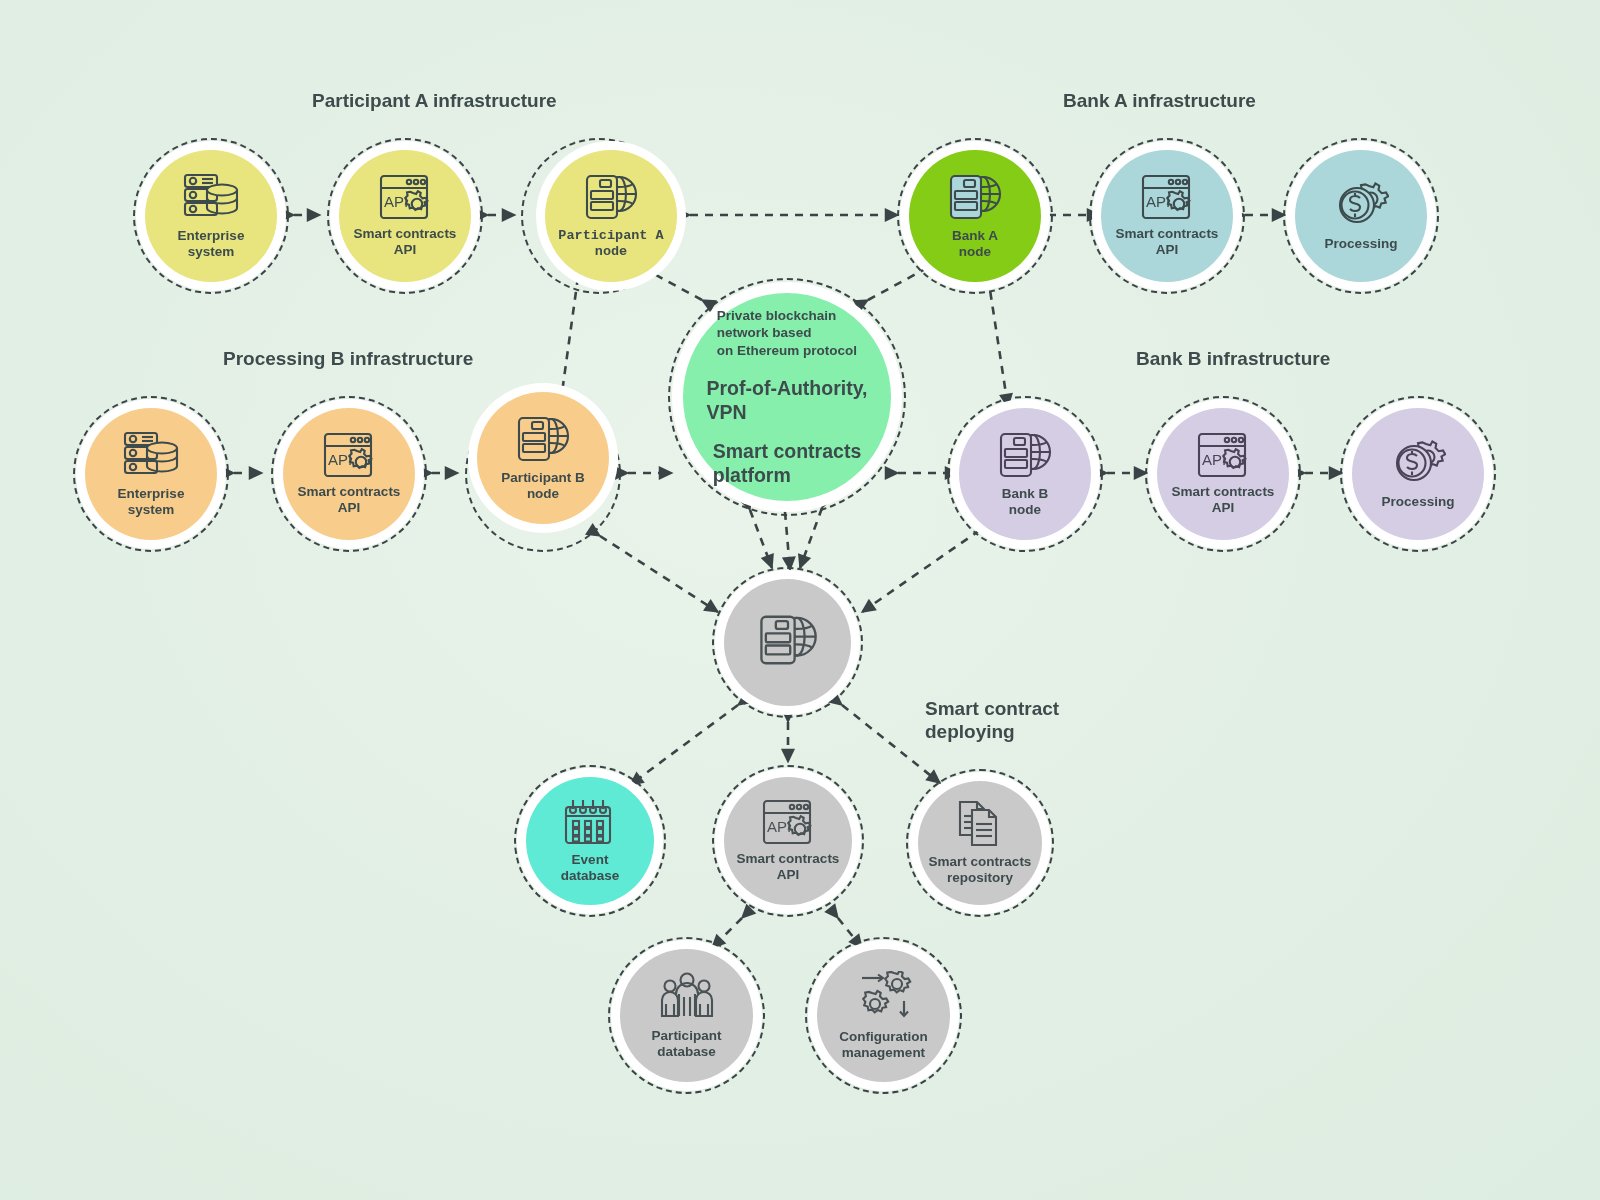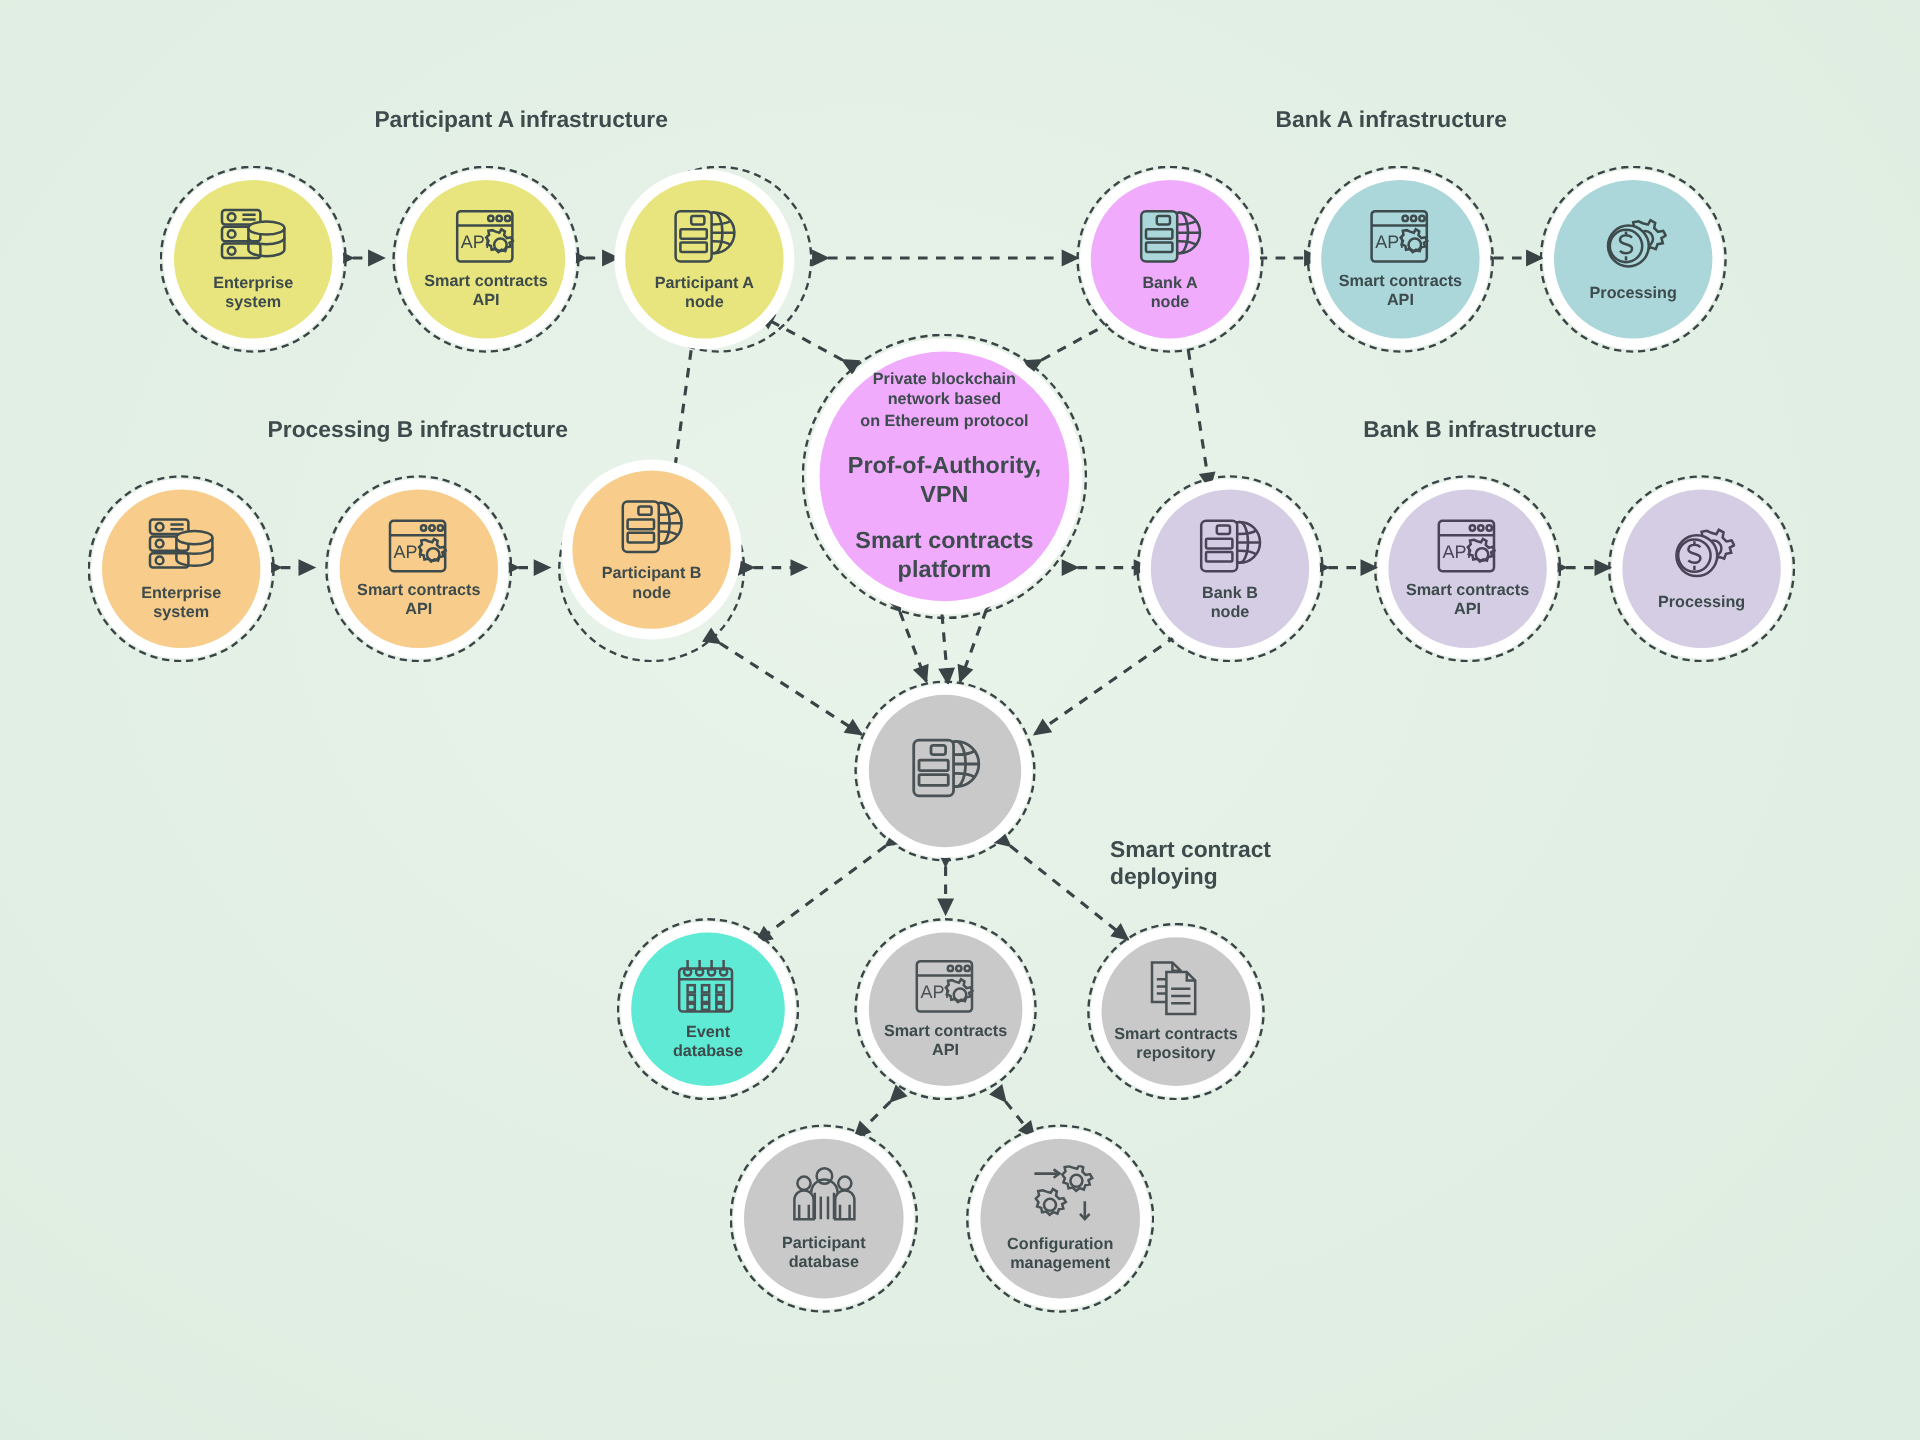--- a/index.html
+++ b/index.html
@@ -63,24 +63,23 @@
   #hub {
     position:absolute;
     border-radius:50%;
     background:#ffffff;
     padding:11px;
     display:flex; align-items:center; justify-content:center;
   }
   #hub .disc {
     width:100%; height:100%;
     border-radius:50%;
-    background:#f0abfc;
+    background:#86efac;
     display:flex; flex-direction:column;
     align-items:center; justify-content:center;
-    text-align:center;
     padding:14px;
   }
   #hub .small {
     font-size:13.5px; font-weight:bold; line-height:1.28;
     color:#3d4b4d; white-space:pre-line;
   }
   #hub .big {
     font-size:19.5px; font-weight:bold; line-height:1.2;
     color:#3d4b4d; white-space:pre-line;
   }
@@ -195,21 +194,21 @@
         <path d="M34,19 l3.2,.9 1.6,-2.8 2.9,1.7 -.6,3.2 2.4,2.4 3.2,-.6 1.7,2.9 -2.8,1.6 .9,3.2 -3.3,.6 -1.1,3.1 -3.1,-1.1 -2.7,1.9 -2.4,-2.4 -3.2,.6 -.6,-3.3 -3.1,-1.1 1.1,-3.1 -1.9,-2.7 2.4,-2.4 -.6,-3.2 3.3,-.6z"></path>
         <circle cx="38" cy="30" r="5.2"></circle>
       </svg>
     </span>
     <span class="lbl">Smart contracts
 API</span>
   </div>
 </div>
 
 <div class="dashring" style="left:521px;top:138px;width:156px;height:156px;"></div>
-<div class="node" style="left:512px;top:141px;width:150px;height:150px;">
+<div class="node" style="left:536px;top:141px;width:150px;height:150px;font-family:Liberation Mono, monospace;">
   <div class="disc" style="background:#e8e57e">
     <span class="ico">
       <svg width="56" height="50" viewBox="0 0 56 50" fill="none" stroke="#3d4b4d" stroke-width="2.1">
         <circle cx="36" cy="22" r="17"></circle>
         <ellipse cx="36" cy="22" rx="7" ry="17"></ellipse>
         <line x1="19" y1="22" x2="53" y2="22"></line>
         <path d="M22,12 C28,16 44,16 50,12"></path>
           <path d="M22,32 C28,28 44,28 50,32"></path>
         <rect x="4" y="4" width="30" height="42" rx="4" fill="#e8e57e"></rect>
         <rect x="17" y="8" width="11" height="7" rx="1.8"></rect>
@@ -217,21 +216,21 @@
         <rect x="8" y="30" width="22" height="8" rx="1"></rect>
       </svg>
     </span>
     <span class="lbl">Participant A
 node</span>
   </div>
 </div>
 
 <div class="dashring" style="left:897px;top:138px;width:156px;height:156px;"></div>
 <div class="node" style="left:900px;top:141px;width:150px;height:150px;">
-  <div class="disc" style="background:#f0abfc">
+  <div class="disc" style="background:#84cc16">
     <span class="ico">
       <svg width="56" height="50" viewBox="0 0 56 50" fill="none" stroke="#3d4b4d" stroke-width="2.1">
         <circle cx="36" cy="22" r="17"></circle>
           <ellipse cx="36" cy="22" rx="7" ry="17"></ellipse>
         <line x1="19" y1="22" x2="53" y2="22"></line>
         <path d="M22,12 C28,16 44,16 50,12"></path>
           <path d="M22,32 C28,28 44,28 50,32"></path>
         <rect x="4" y="4" width="30" height="42" rx="4" fill="#abd7da"></rect>
         <rect x="17" y="8" width="11" height="7" rx="1.8"></rect>
         <rect x="8" y="19" width="22" height="8" rx="1"></rect>

